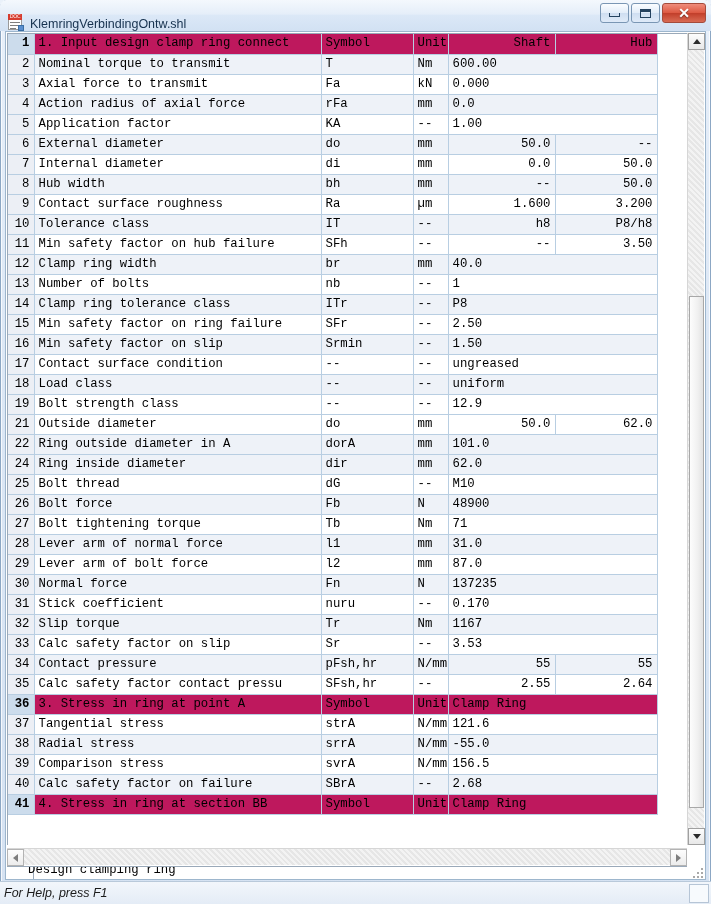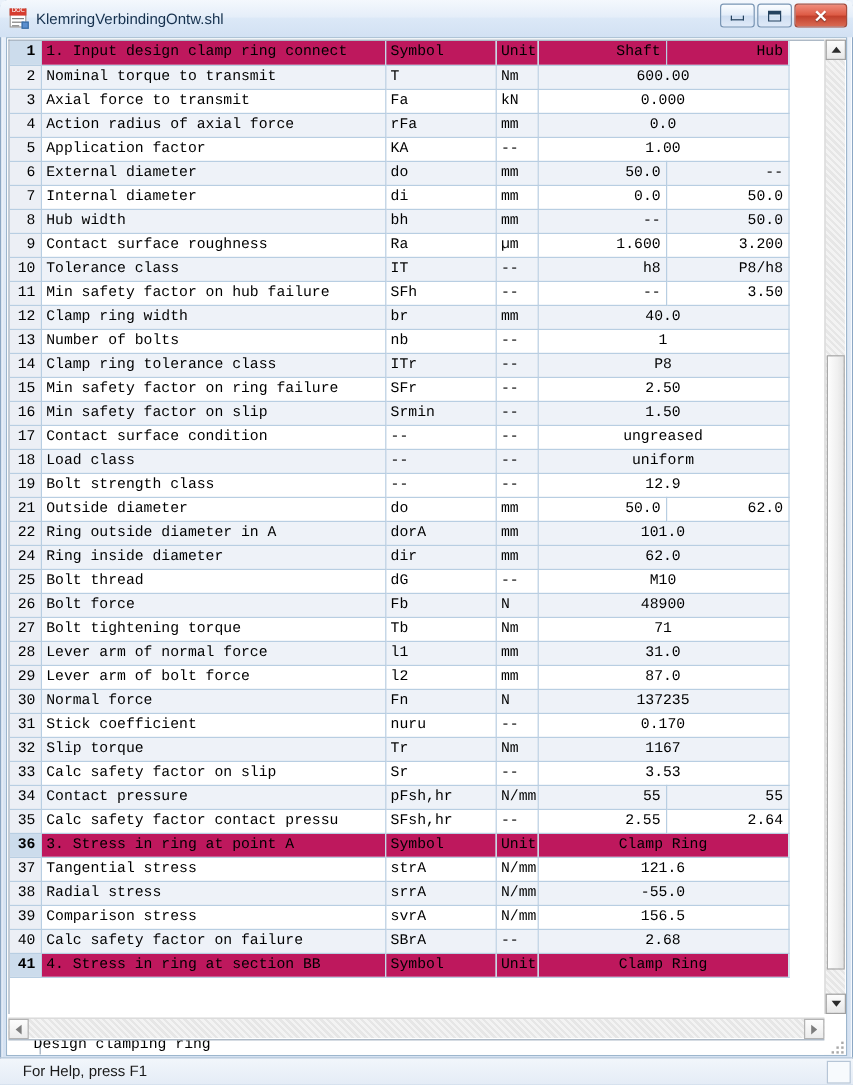--- a/index.html
+++ b/index.html
@@ -30,21 +30,21 @@
   }
 
   
   #title-bar {
     position: absolute;
     left: 0; top: 0;
     width: 711px; height: 31px;
     border-radius: 6px 6px 0 0;
     background: linear-gradient(to bottom, #f4f8fd 0%, #e5eef9 45%, #dbe8f7 50%, #d2e1f3 100%);
     display: flex;
-    align-items: center;
+    align-items: flex-end;
     padding-left: 7px;
   }
   #doc-icon {
     width: 17px; height: 17px;
     position: relative;
     flex: 0 0 auto;
     margin-right: 6px;
   }
   #doc-icon .page {
     position: absolute; left: 1px; top: 0;
@@ -200,21 +200,21 @@
     font-weight: normal;
   }
   tr.section td.rownum {
     background: #ccdcec;
     font-weight: bold;
   }
   td.num { text-align: right; }
   td.left { text-align: left; }
 
   
-  td.span2 { text-align: center; }
+  td.span2 { }
 
   
   .sb-track {
     background: repeating-linear-gradient(
       45deg, #f3f3f3 0 2px, #e6e6e6 2px 4px
     );
     background-color: #eeeeee;
   }
   #vscroll {
     position: absolute;
@@ -318,22 +318,23 @@
     left: 0; bottom: 0;
     width: 711px; height: 23px;
     background: linear-gradient(to bottom, #f2f6fb 0%, #e4ecf6 100%);
     border-top: 1px solid #b9c9da;
     display: flex;
     align-items: center;
   }
   #status-text {
     font-size: 12.5px;
     color: #1a1a1a;
-    padding-left: 19px;
+    padding-left: 4px;
     white-space: nowrap;
+    font-style: italic;
   }
   #status-panel {
     position: absolute;
     right: 2px; top: 2px;
     width: 20px; height: 19px;
     border: 1px solid #b6c5d6;
     background: #f7fafd;
   }
 </style>
 </head>

